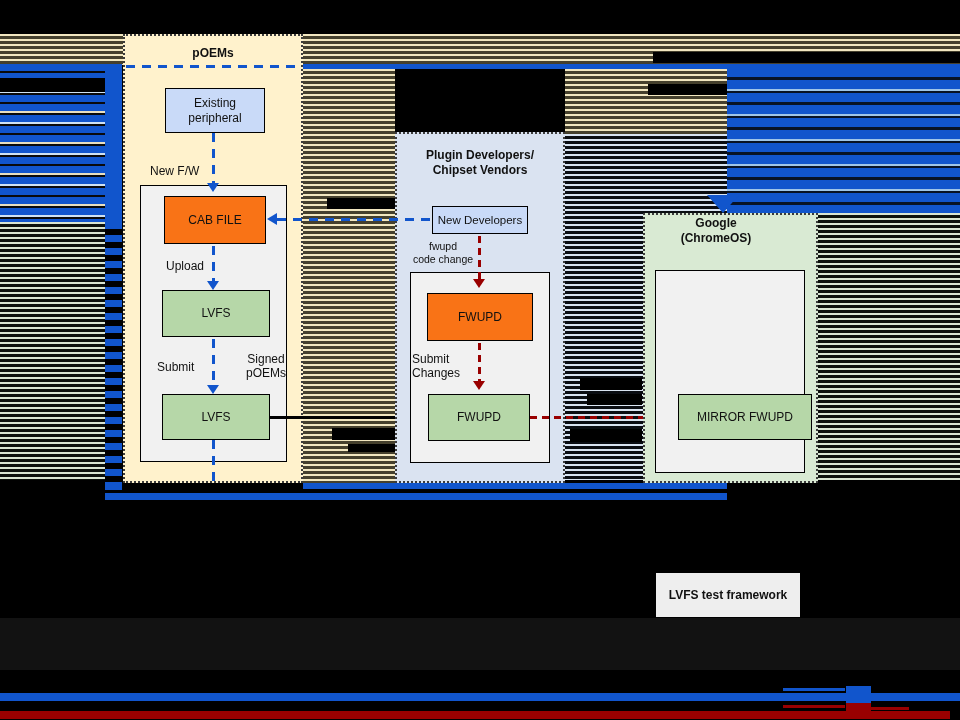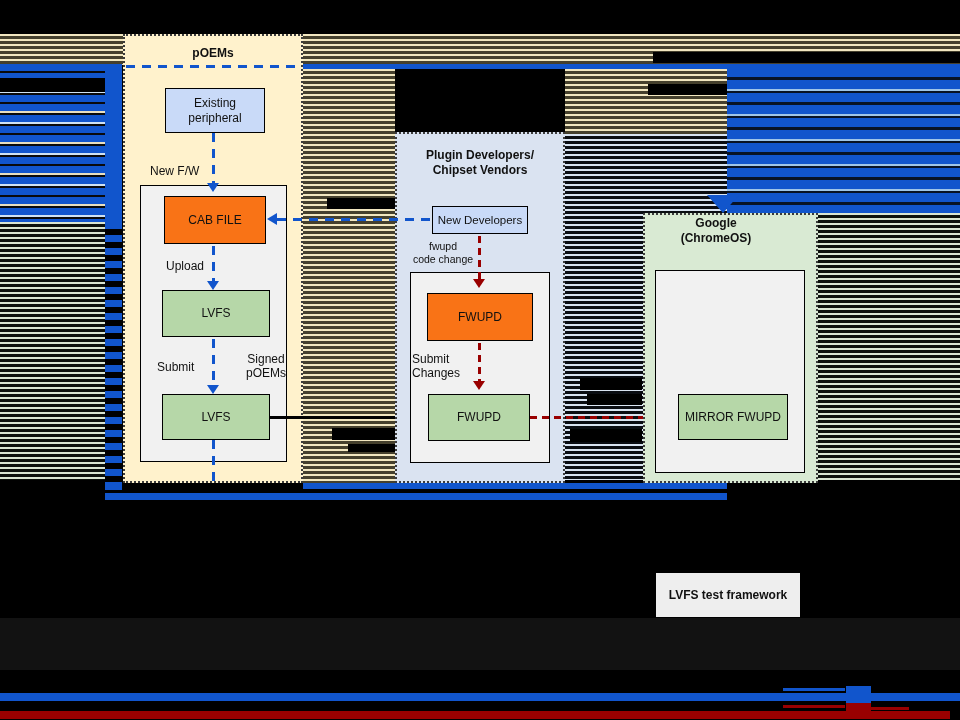--- a/index.html
+++ b/index.html
@@ -134,21 +134,21 @@
 
   <div class="abs hd-red" style="left:530px;top:416px;width:136px;"></div>
   <div class="abs tri tri-right-red" style="left:665px;top:411px;"></div>
 
   <div class="abs container c-green" style="left:643px;top:213px;width:175px;height:270px;"></div>
   <div class="abs ctitle" style="left:643px;top:216px;width:146px;">Google
 (ChromeOS)</div>
 
   <div class="abs group" style="left:655px;top:270px;width:150px;height:203px;"></div>
 
-  <div class="abs node n-green" style="left:678px;top:394px;width:110px;height:46px;">MIRROR FWUPD</div>
+  <div class="abs node n-green" style="left:678px;top:394px;width:134px;height:46px;">MIRROR FWUPD</div>
 
   <div class="abs" style="left:303px;top:483px;width:424px;height:6px;background:#1155cc;"></div>
   <div class="abs" style="left:105px;top:483px;width:17px;height:7px;background:#1155cc;"></div>
   <div class="abs" style="left:105px;top:493px;width:622px;height:7px;background:#1155cc;"></div>
 
   <div class="abs" style="left:656px;top:573px;width:144px;height:44px;background:#eeeeee;display:flex;align-items:center;justify-content:center;">
     <span style="font-weight:bold;font-size:12px;">LVFS test framework</span>
   </div>
 
   <div class="abs" style="left:0px;top:618px;width:960px;height:52px;background:#121212;"></div>

